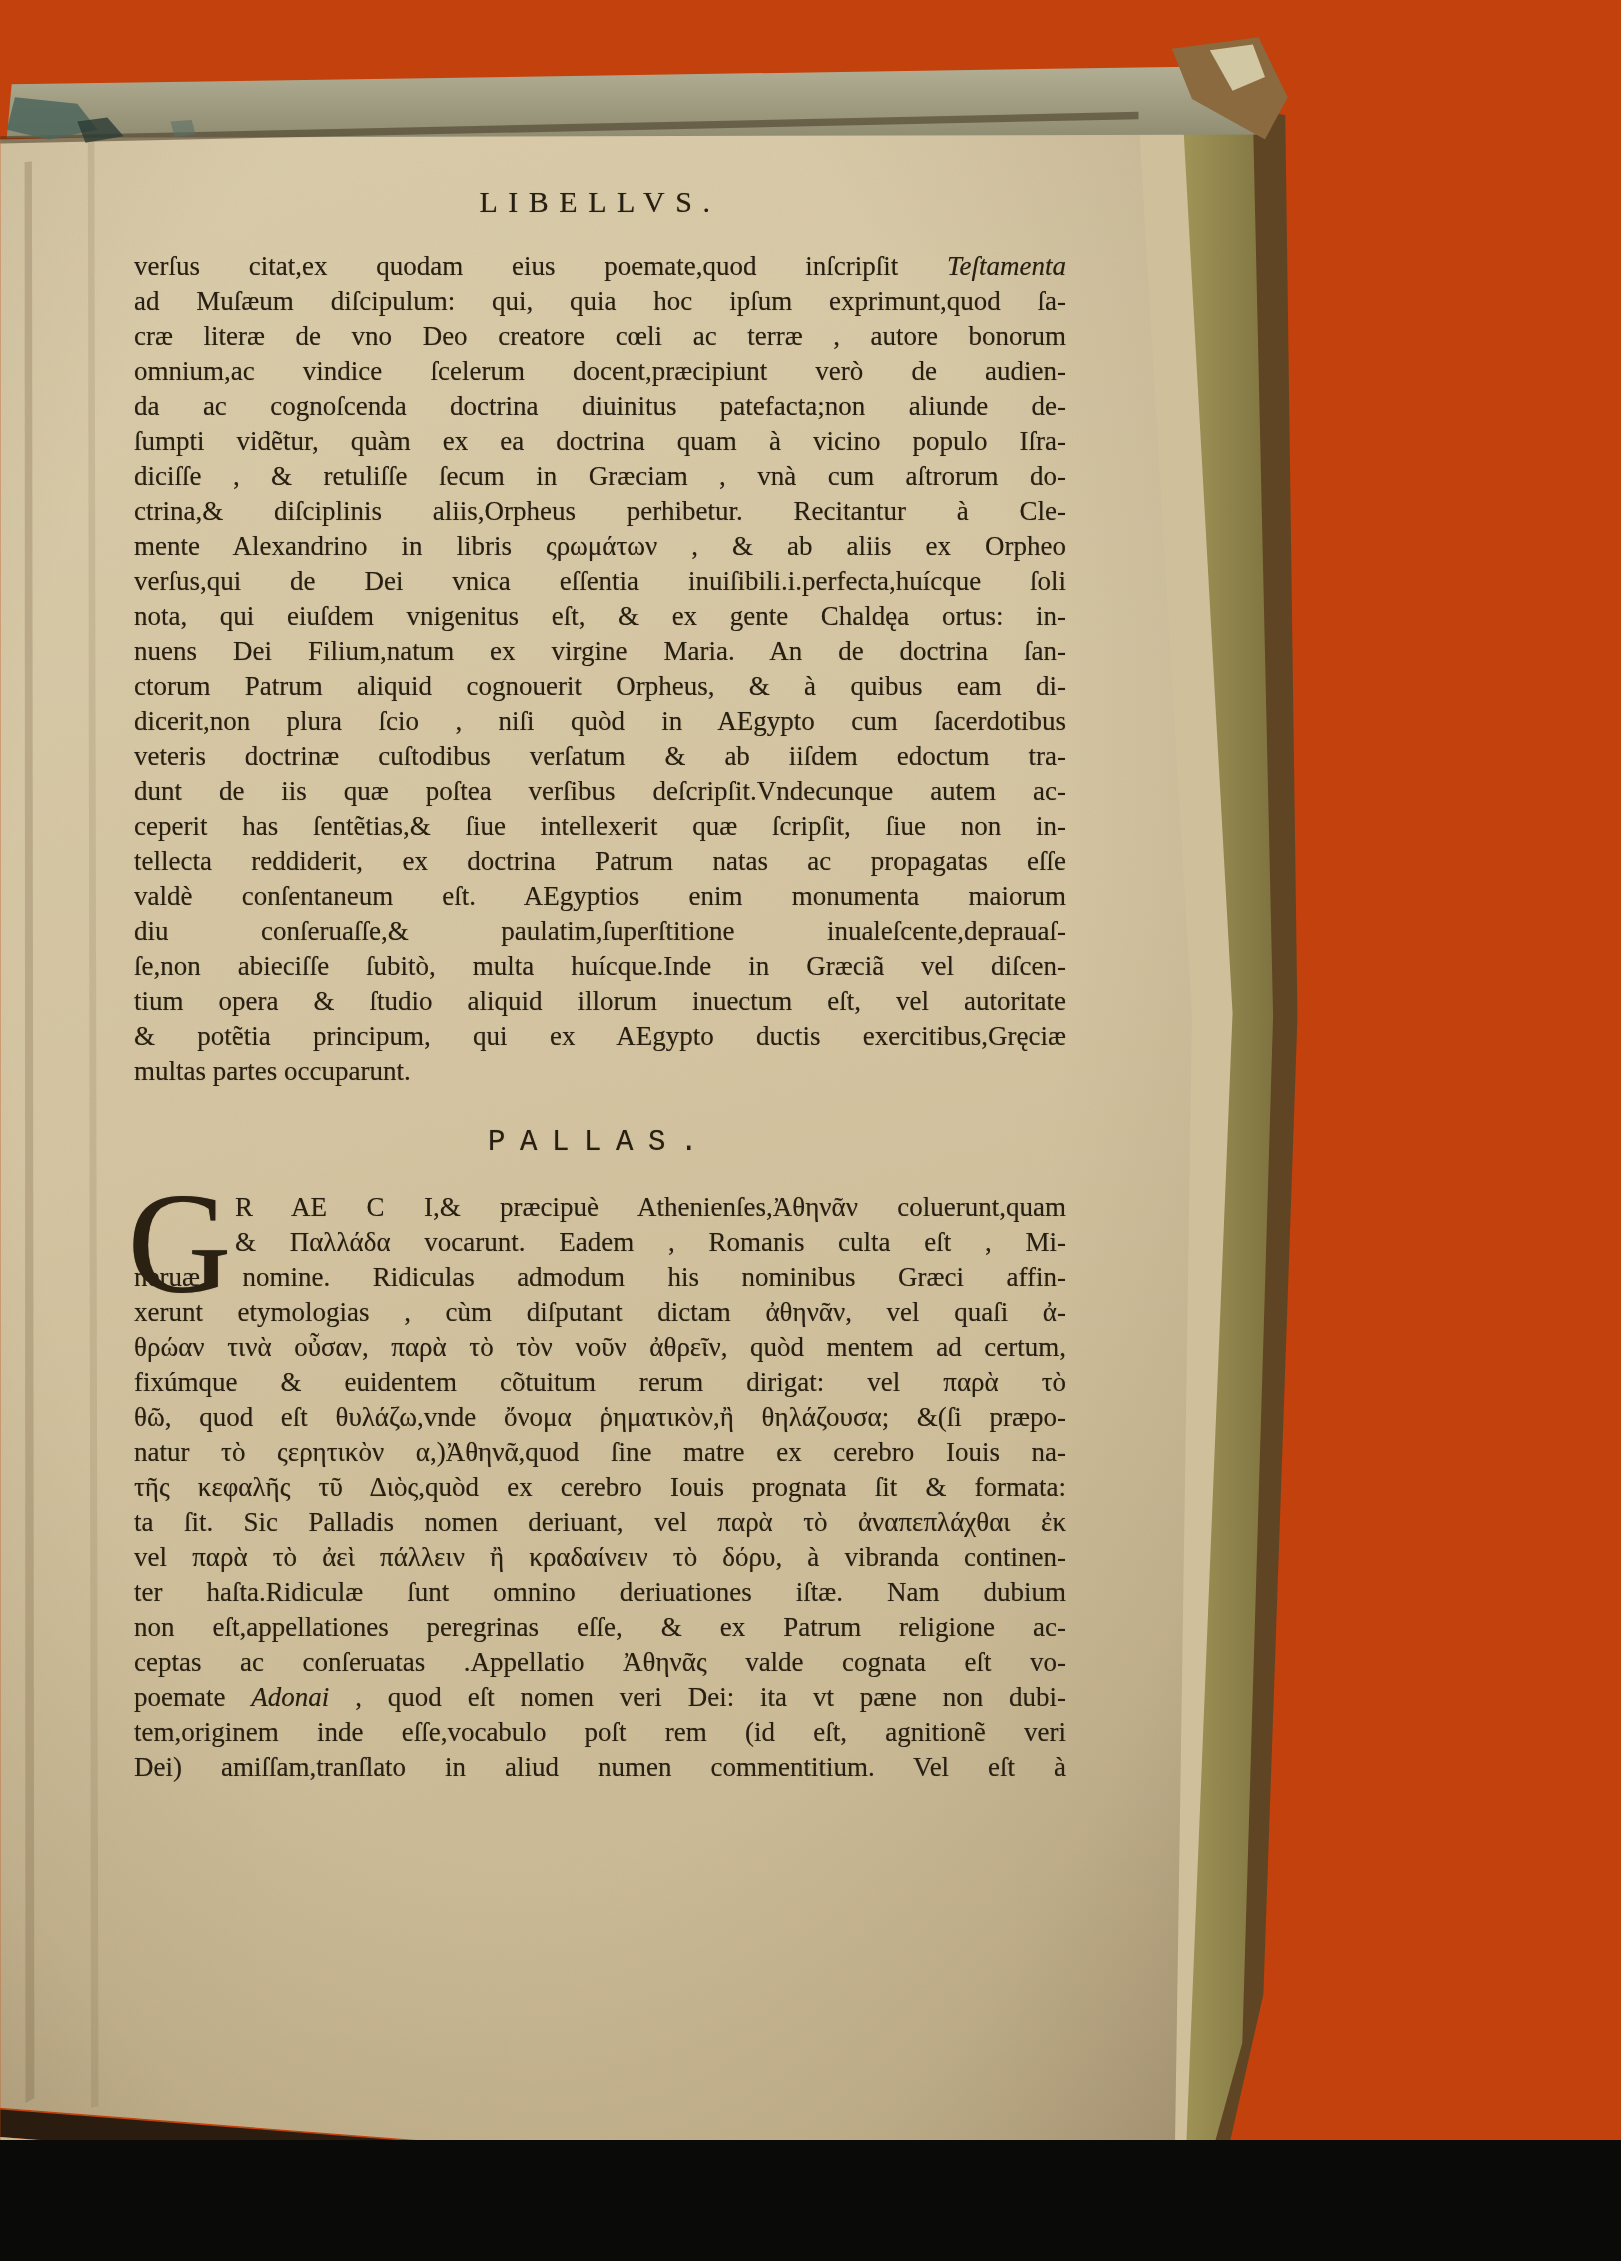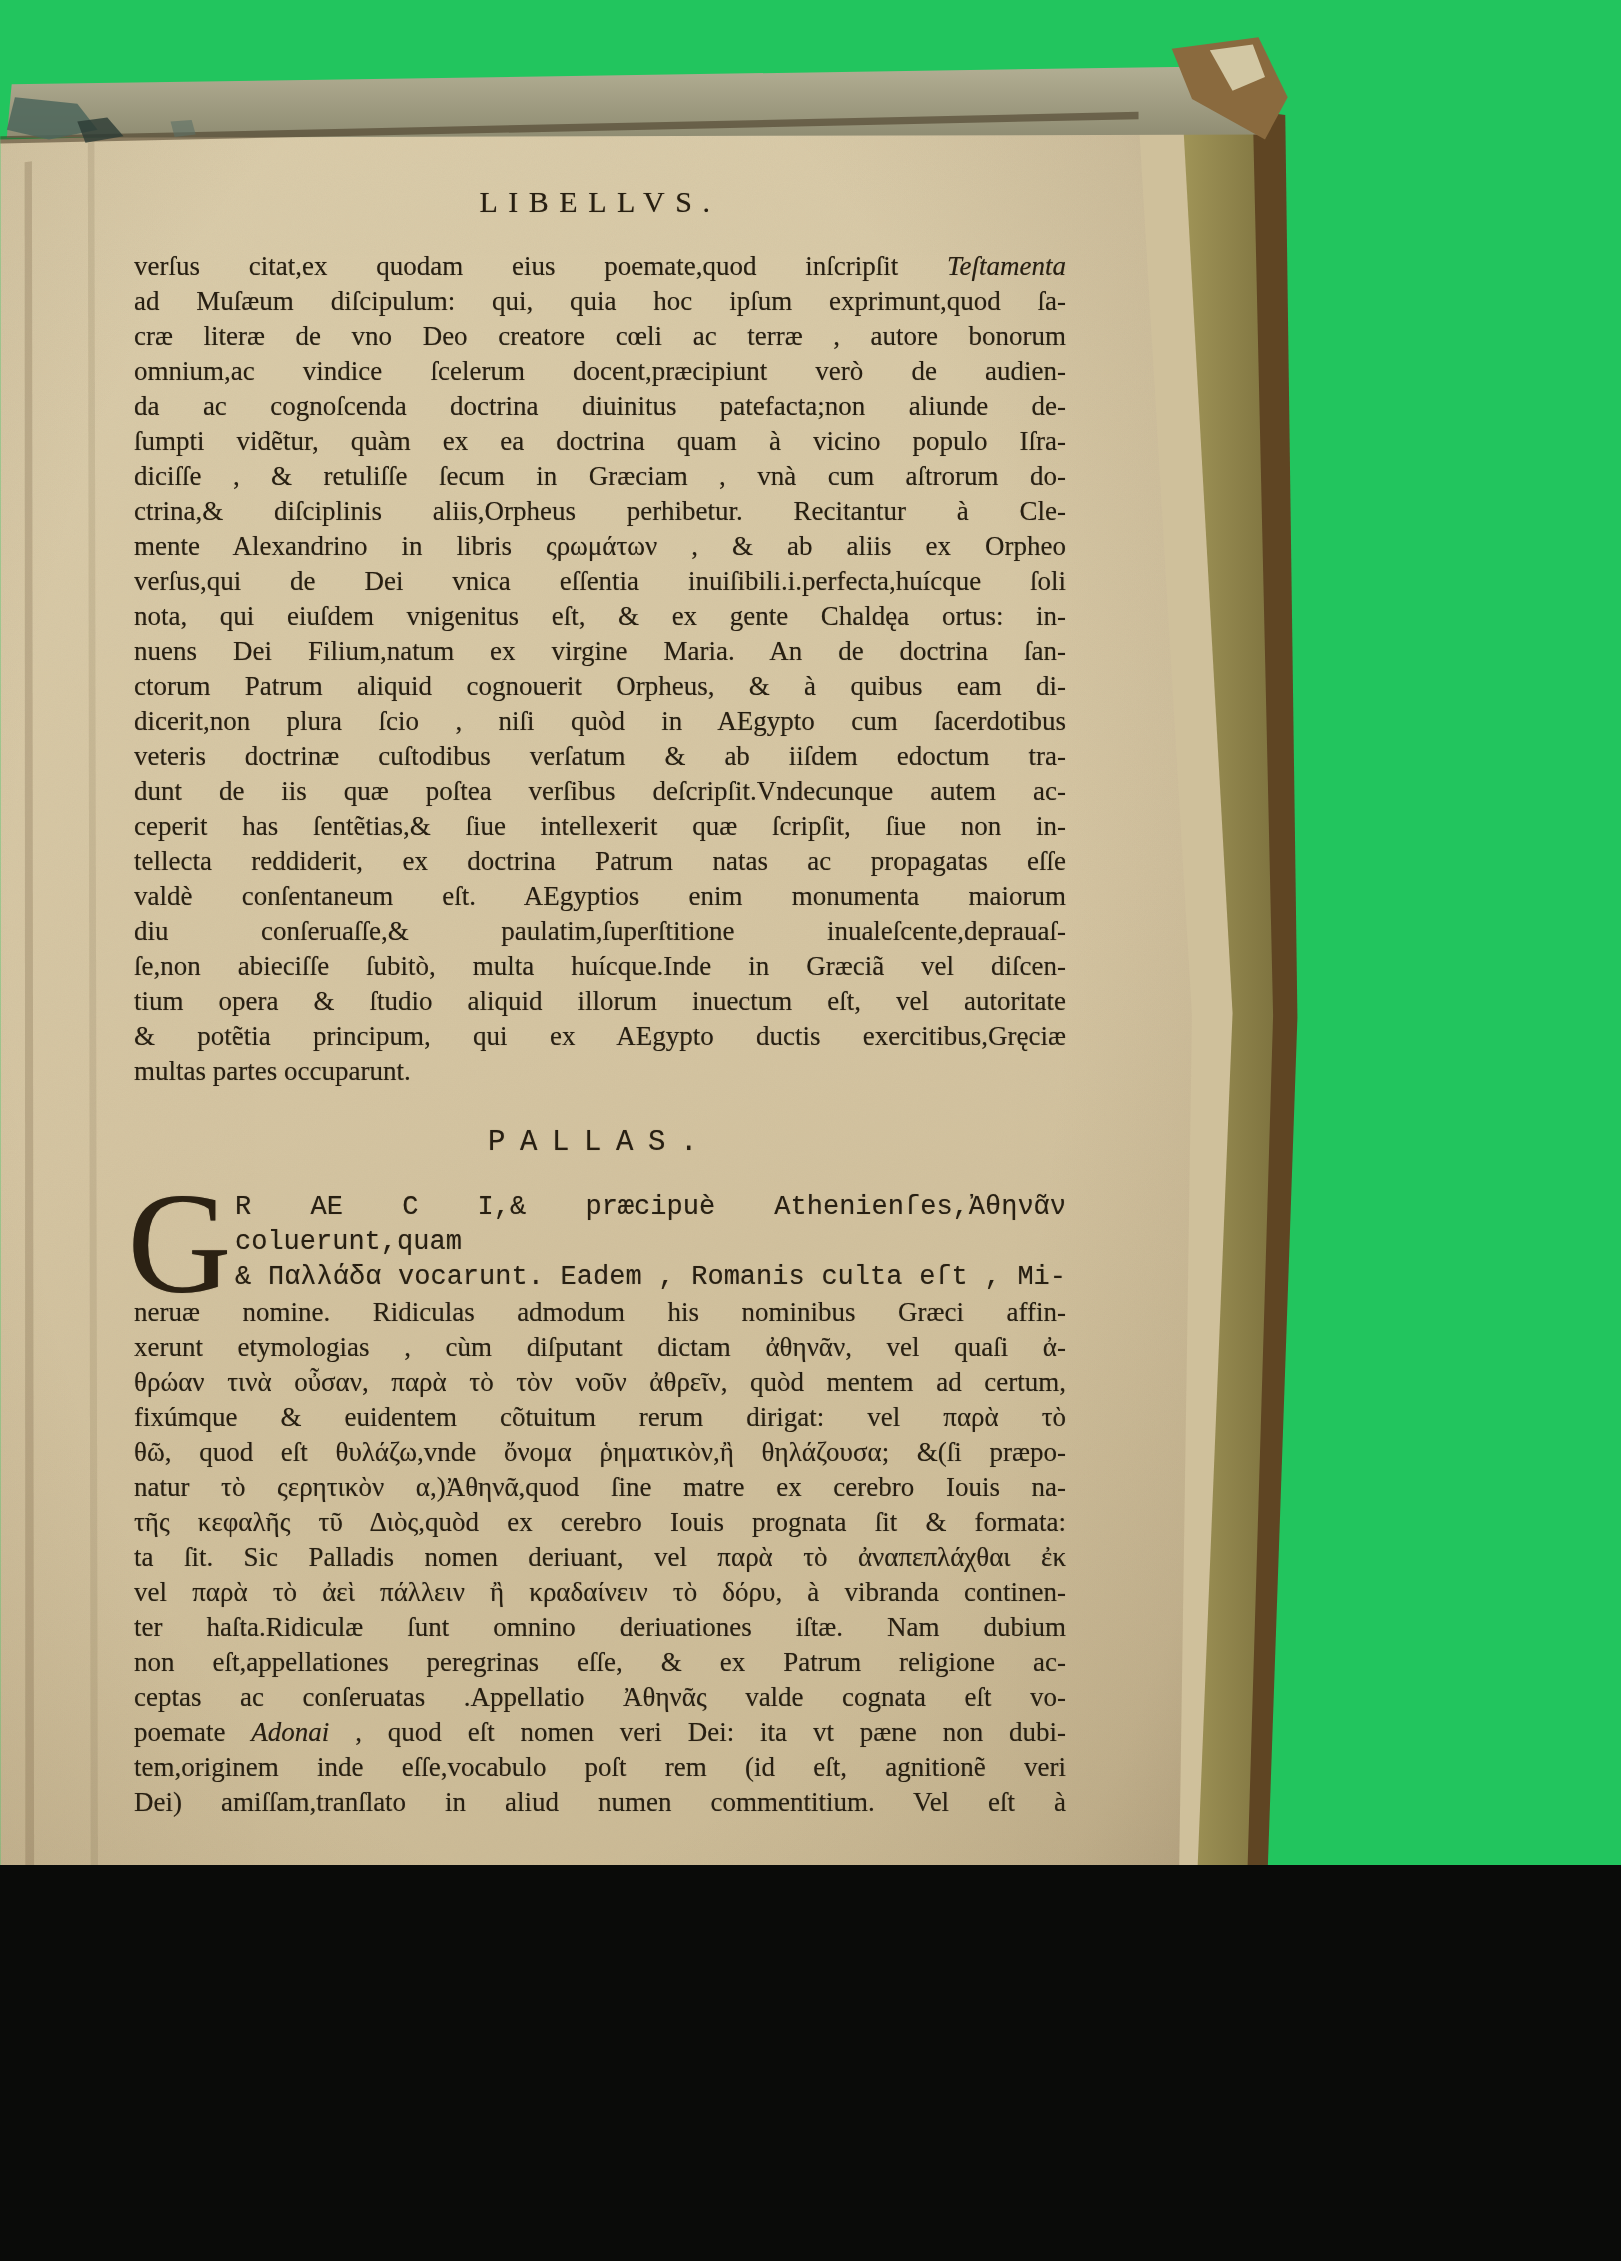--- a/index.html
+++ b/index.html
@@ -1,18 +1,18 @@
 <!DOCTYPE html>
 <html style="font-size:13px"><head>
 <meta charset="utf-8">
 <style>
   html,body{margin:0;padding:0;background:#0a0b09;}
   .canvas{
-    position:relative;width:1622px;height:1865px;overflow:hidden;
-    background:#22c55e;
+    position:relative;width:1622px;height:2140px;overflow:hidden;
+    background:#c2410c;
     font-family:"Liberation Serif","DejaVu Serif",serif;
   }
   .book-svg{position:absolute;left:0;top:0;}
   .text-layer{
     position:absolute;left:134px;top:183px;width:932px;
     color:#271f12;
   }
   .running-header{
     text-align:center;font-size:30px;letter-spacing:10.5px;line-height:37px;
     text-shadow:0 0 0.8px rgba(40,30,15,.55);
@@ -21,21 +21,21 @@
   .p1{margin-top:29px;}
   .line{text-align:justify;text-align-last:justify;}
   .p1 .line:last-child{text-align-last:left;}
   .section-heading{
     margin-top:37px;text-align:center;font-size:29px;letter-spacing:14.6px;
     text-shadow:0 0 0.8px rgba(40,30,15,.55);
     font-family:Liberation Mono, monospace;
   }
   .p2{margin-top:31px;position:relative;}
   .p2 div.line:nth-of-type(1),
-  .p2 div.line:nth-of-type(2){margin-left:101px;font-family:Liberation Mono, monospace;}
+  .p2 div.line:nth-of-type(2){margin-left:101px;}
   .dropcap{
     position:absolute;left:-6.5px;top:-18px;
     font-size:144px;line-height:1;color:#2b2113;
     text-shadow:0 0 0.8px rgba(40,30,15,.5);
   }
   i{}
   .gray-bar{
     position:absolute;left:0;top:2223px;width:1622px;height:38px;
     background:#a8a8a8;
   }

